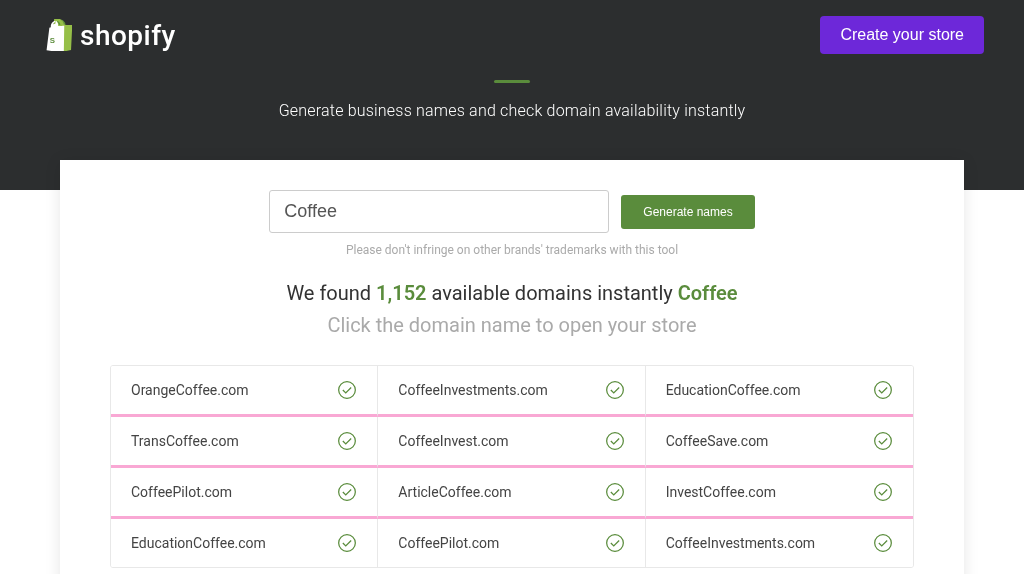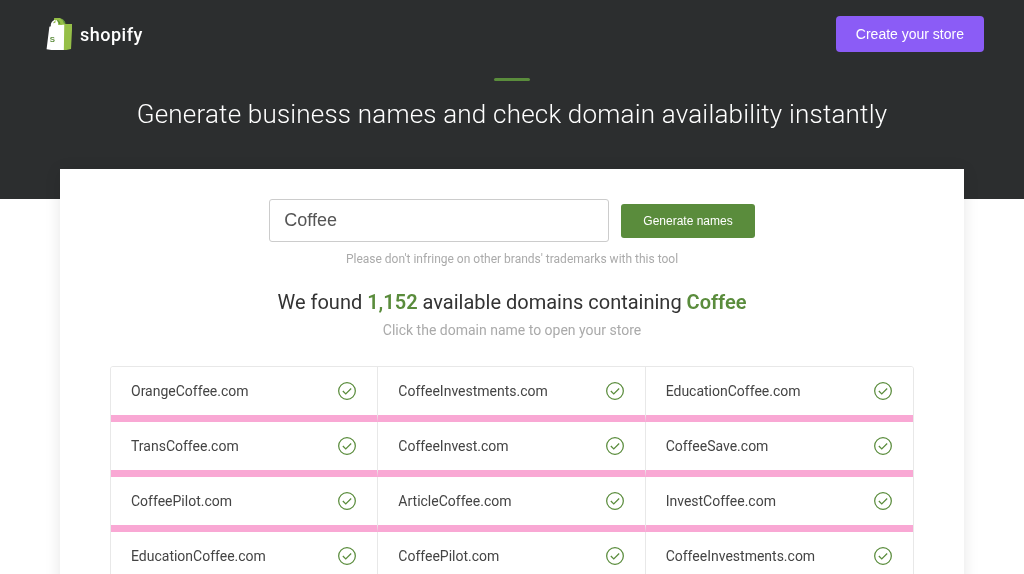--- a/index.html
+++ b/index.html
@@ -30,52 +30,52 @@
       gap: 8px;
     }
 
     .logo-icon {
       width: 32px;
       height: 32px;
     }
 
     .logo-text {
       color: #fff;
-      font-size: 18px;
+      font-size: 28px;
       font-weight: 500;
       letter-spacing: 0.5px;
     }
 
     .create-store-btn {
-      background: #8b5cf6;
+      background: #6d28d9;
       color: #fff;
       border: none;
       padding: 10px 20px;
       border-radius: 4px;
-      font-size: 14px;
+      font-size: 16px;
       font-weight: 500;
       cursor: pointer;
     }
 
     .tagline-container {
       text-align: center;
       padding: 10px 0 20px 0;
     }
 
     .green-divider {
       width: 36px;
       height: 3px;
       background: #5a8c3c;
       margin: 0 auto 18px auto;
       border-radius: 2px;
     }
 
     .tagline {
       color: #fff;
-      font-size: 26px;
+      font-size: 16px;
       font-weight: 300;
       letter-spacing: 0.2px;
     }
 
     .search-row {
       display: flex;
       align-items: center;
       gap: 12px;
       justify-content: center;
       margin-bottom: 10px;
@@ -124,40 +124,40 @@
     }
 
     .results-heading .keyword {
       color: #5a8c3c;
       font-weight: 600;
     }
 
     .results-sub {
       text-align: center;
       color: #aaa;
-      font-size: 14px;
+      font-size: 20px;
       margin-bottom: 28px;
     }
 
     
     .domain-grid {
       display: grid;
       grid-template-columns: 1fr 1fr 1fr;
       gap: 0;
       border: 1px solid #e8e8e8;
       border-radius: 3px;
       overflow: hidden;
     }
 
     .domain-item {
       display: flex;
       align-items: center;
       justify-content: space-between;
       padding: 14px 20px;
-      border-bottom: 7px solid #f9a8d4;
+      border-bottom: 3px solid #f9a8d4;
       border-right: 1px solid #e8e8e8;
       background: #fff;
       cursor: pointer;
     }
 
     
     .domain-item:nth-child(3n) {
       border-right: none;
     }
 
@@ -220,21 +220,21 @@
   <div class="card-inner">
 
     <div class="search-row">
       <input class="search-input" type="text" value="Coffee" style="">
       <button class="generate-btn">Generate names</button>
     </div>
 
     <p class="disclaimer">Please don't infringe on other brands' trademarks with this tool</p>
 
     <p class="results-heading">
-      <span>We found </span><span class="count">1,152</span><span> available domains containing </span><span class="keyword">Coffee</span>
+      <span>We found </span><span class="count">1,152</span><span> available domains instantly </span><span class="keyword">Coffee</span>
     </p>
 
     <p class="results-sub">Click the domain name to open your store</p>
 
     <div class="domain-grid">
     <div class="domain-item">
           <span class="domain-name">OrangeCoffee.com</span>
           <svg class="check-icon" viewBox="0 0 24 24" fill="none" stroke="#5a8c3c" stroke-width="1.5">
             <circle cx="12" cy="12" r="10"></circle>
             <polyline points="7,12 10.5,15.5 17,9"></polyline>

